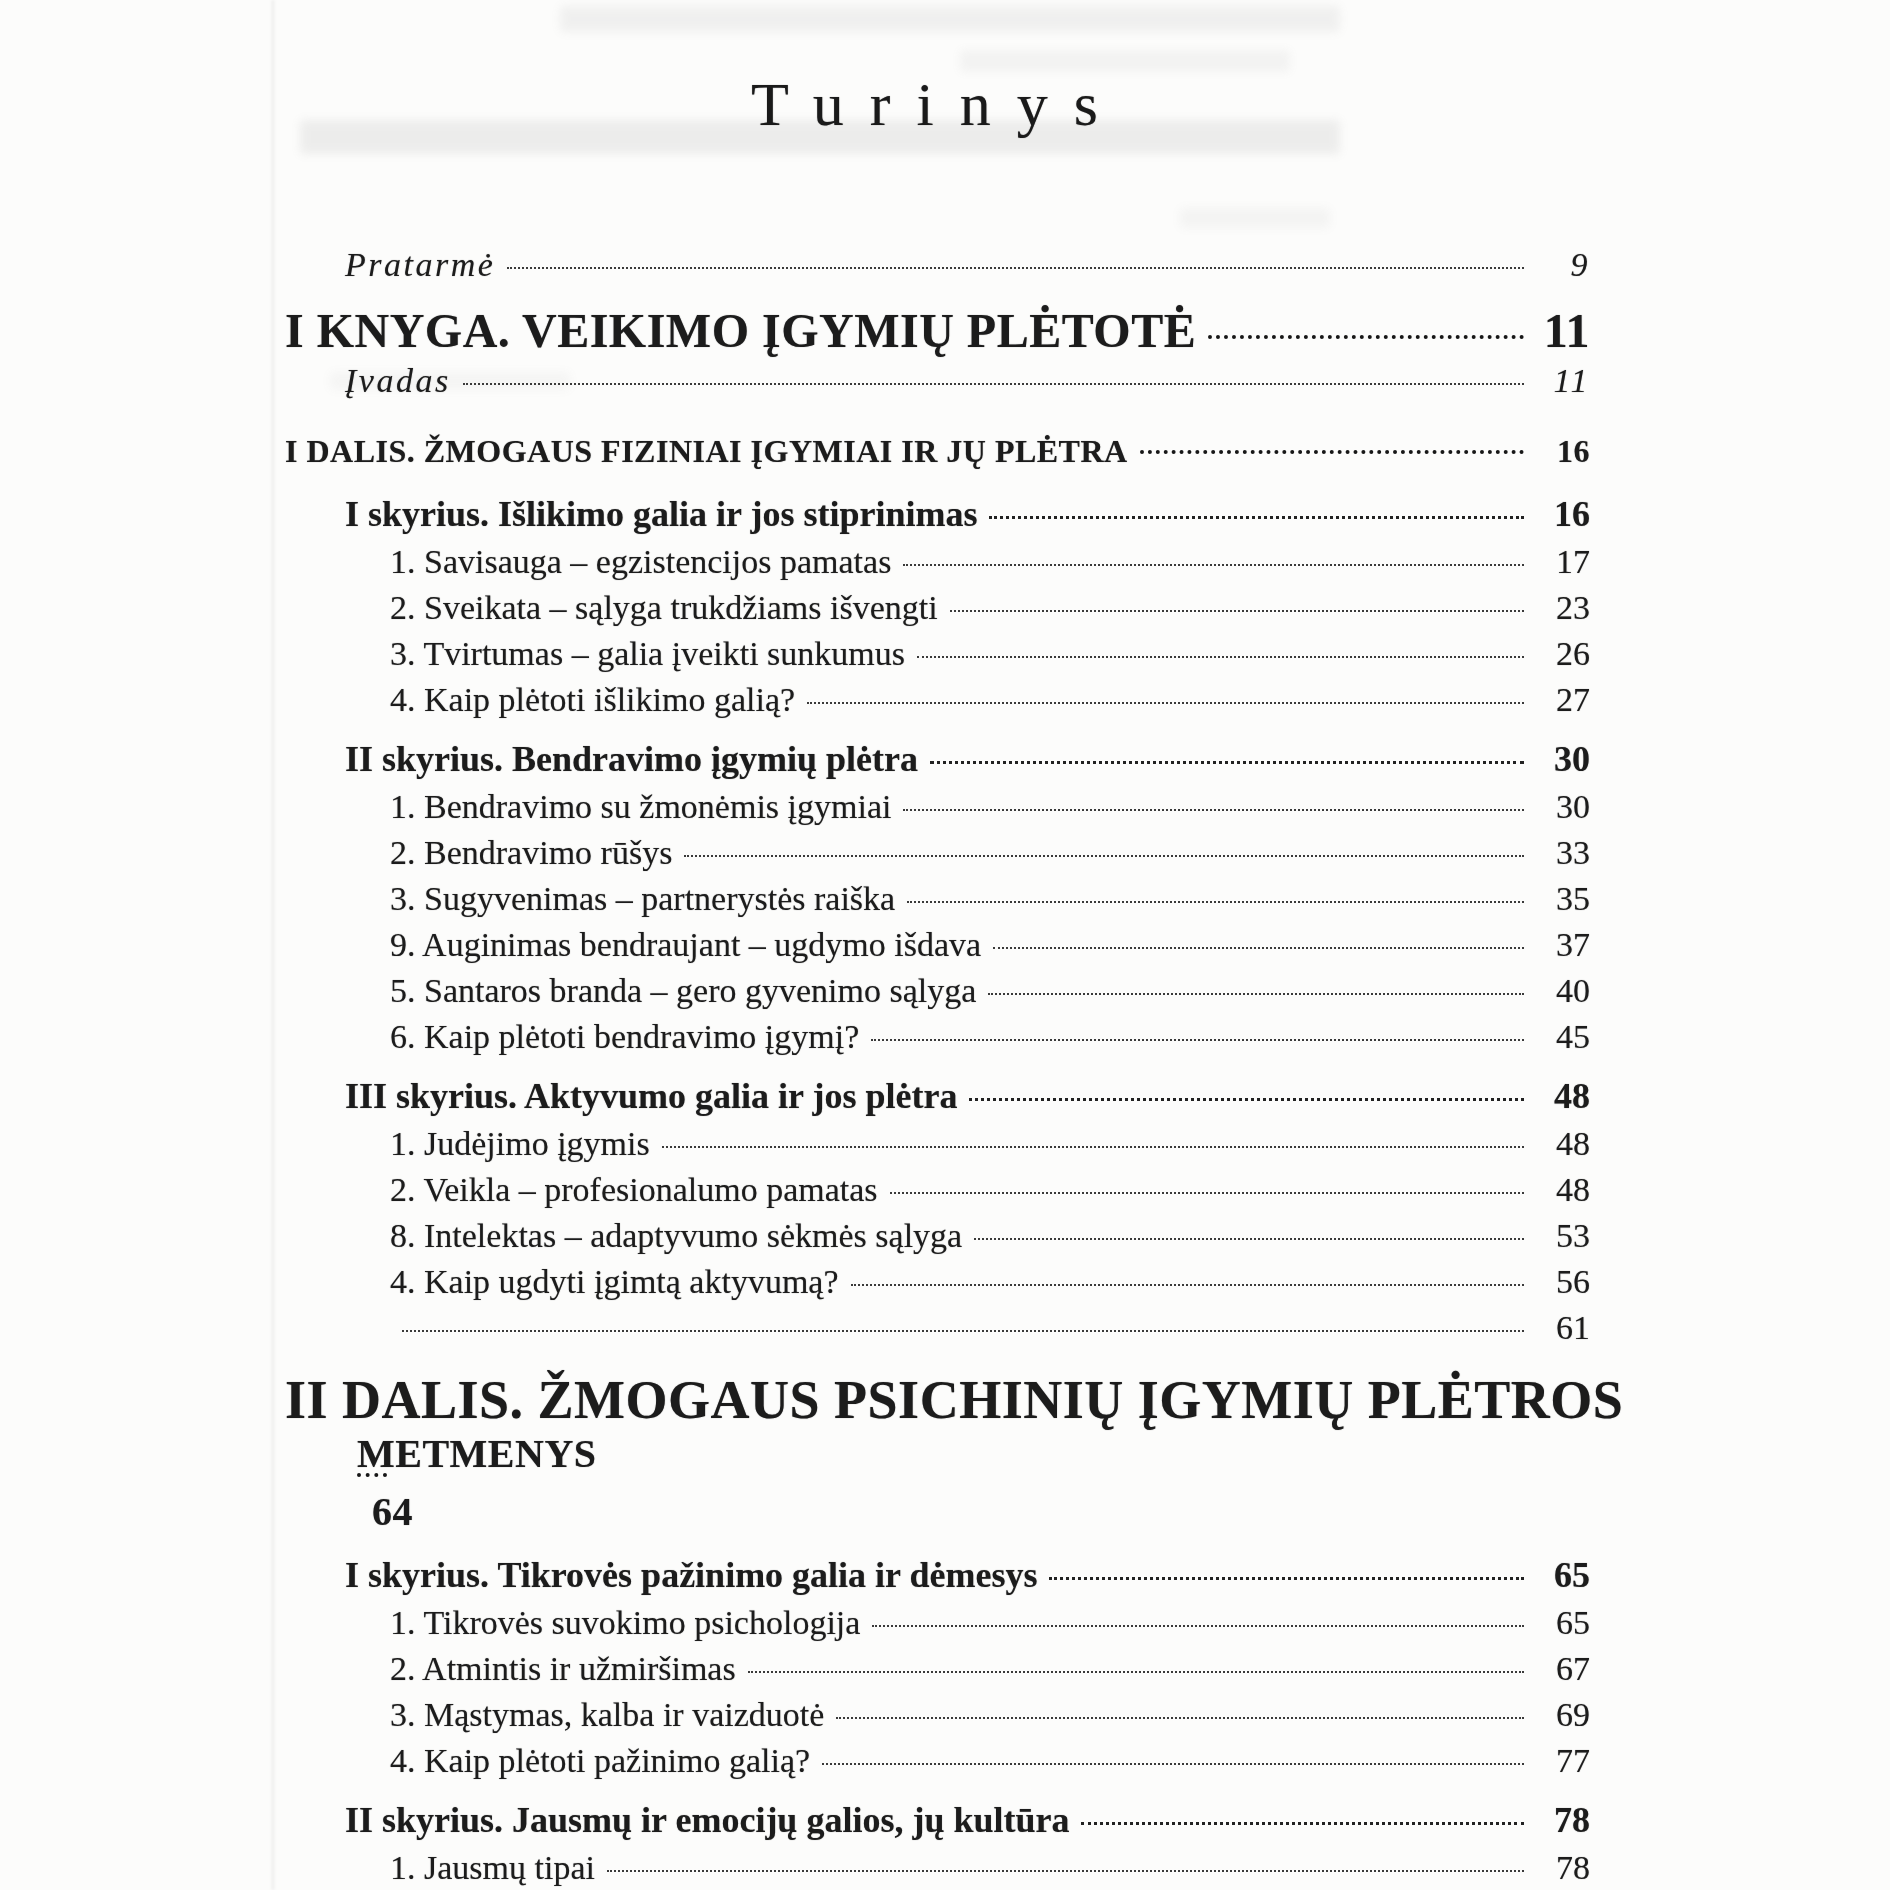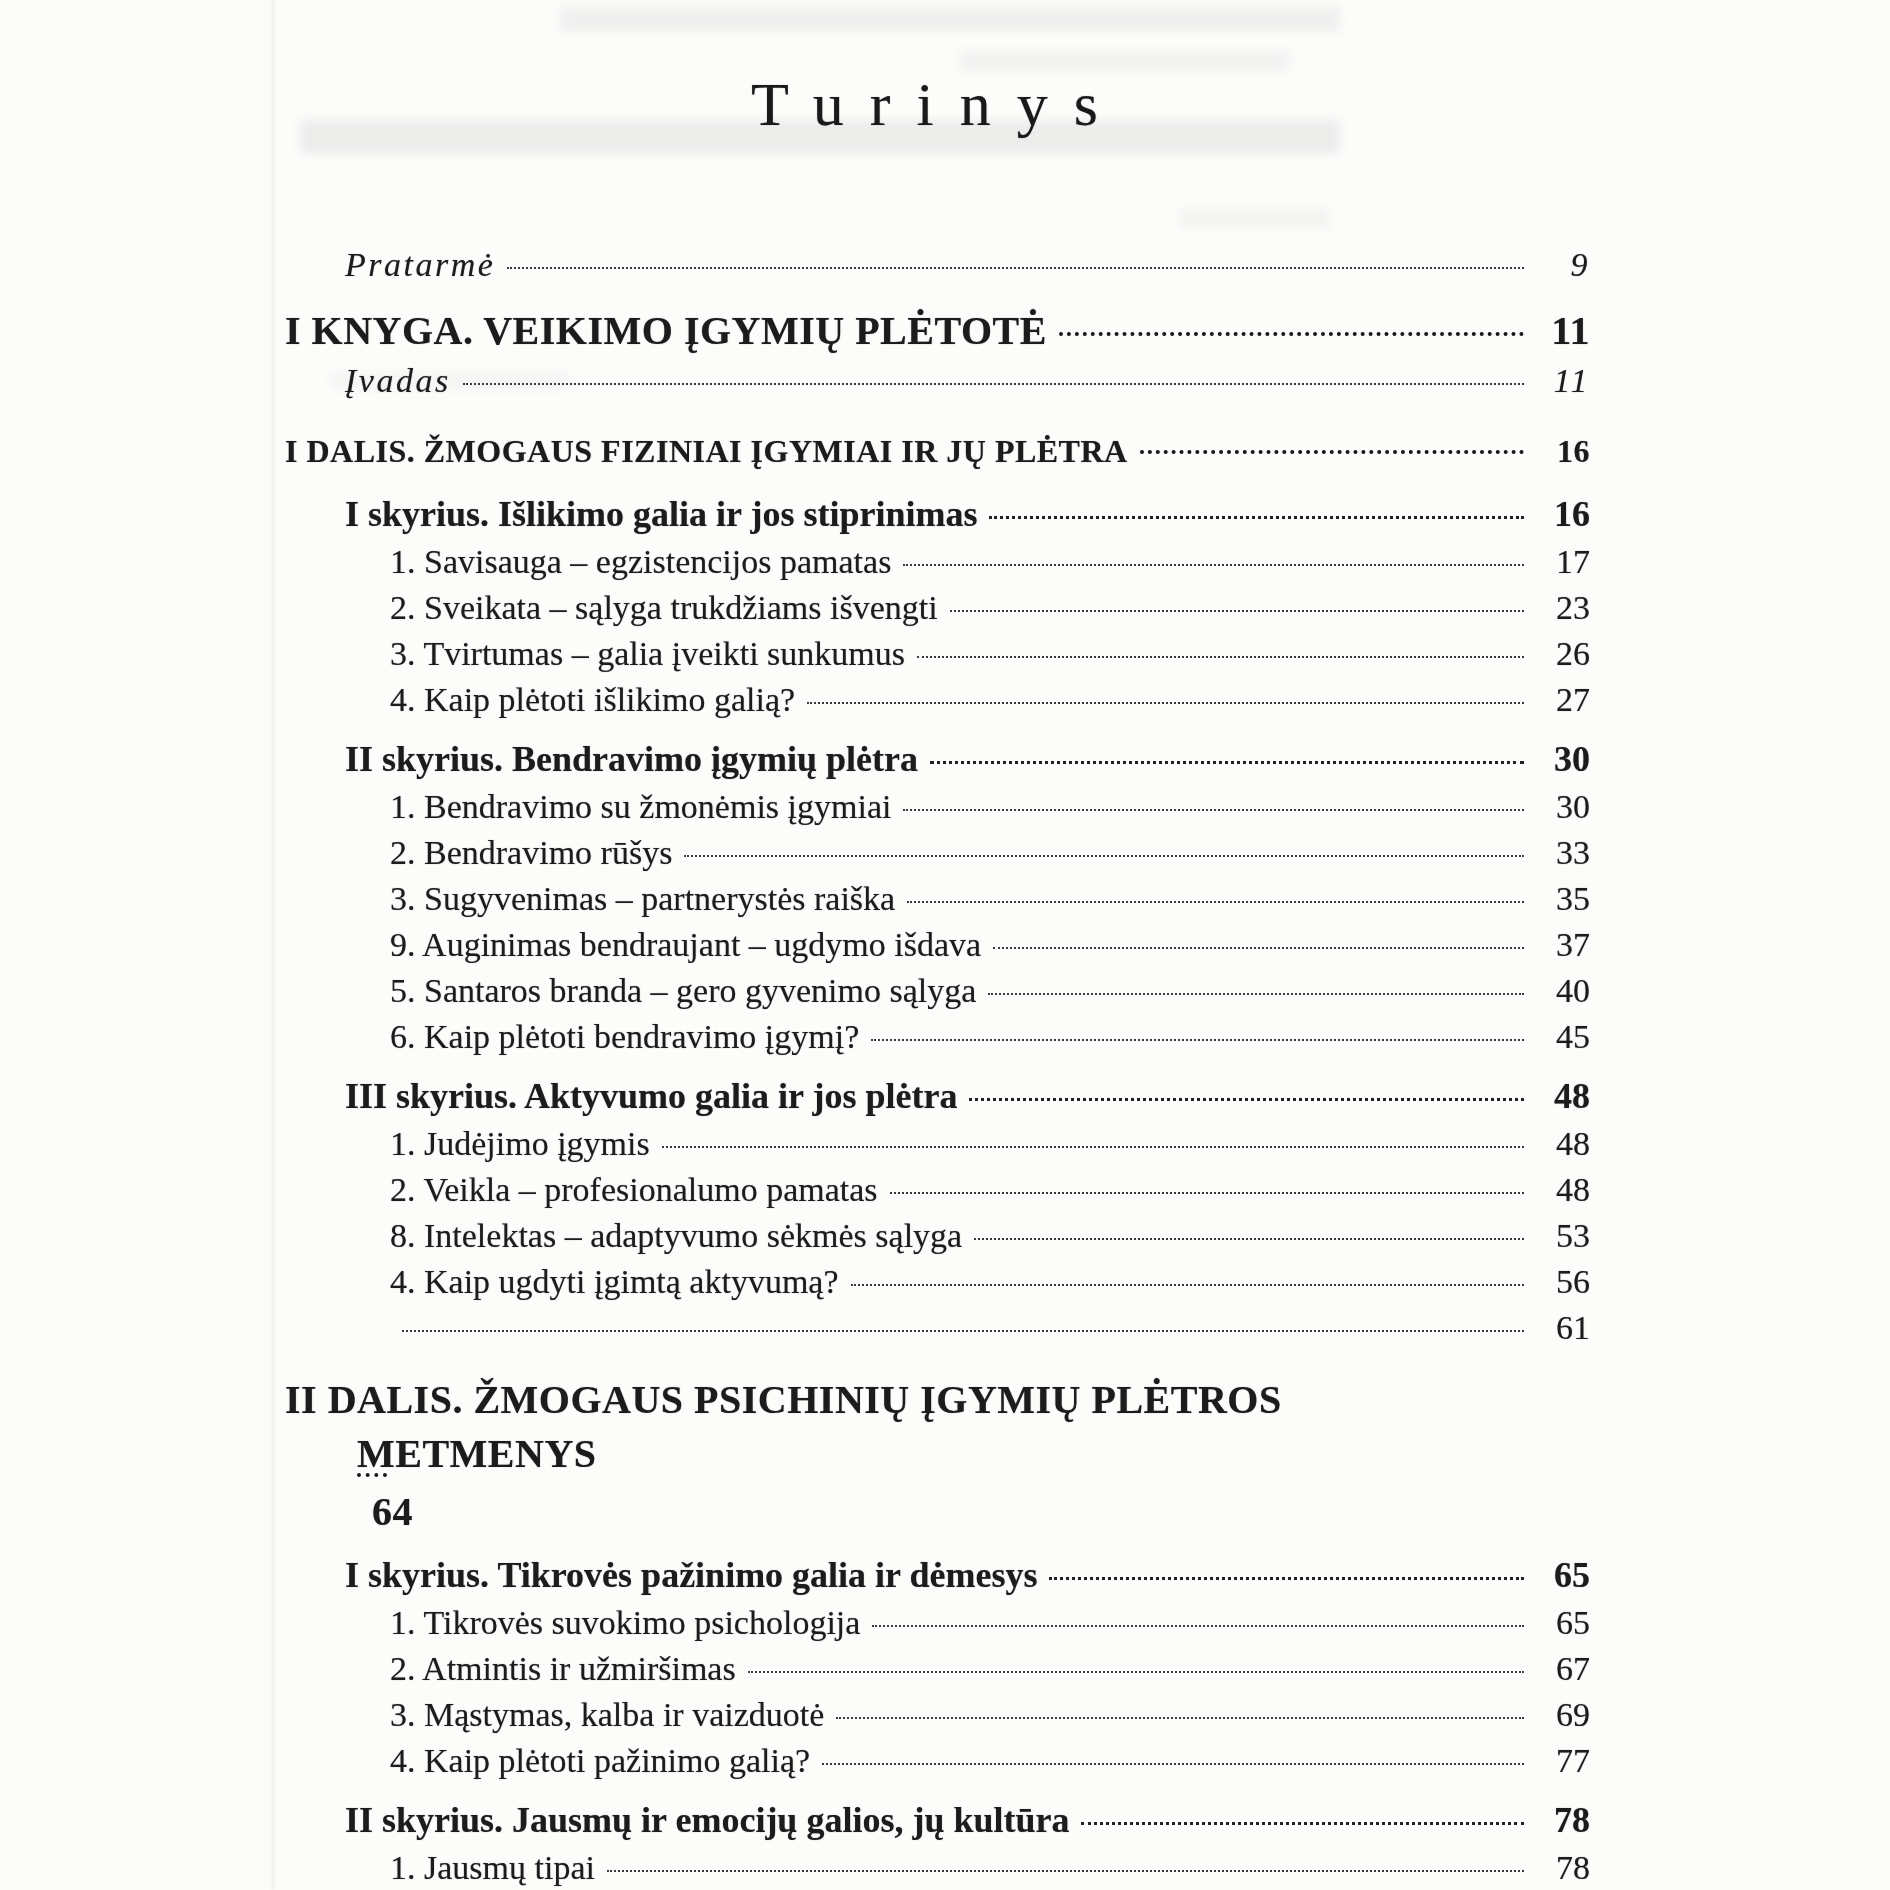--- a/index.html
+++ b/index.html
@@ -84,35 +84,35 @@
     text-align: right;
   }
   
   .row.italic {
     font-style: italic;
     letter-spacing: 2.5px;
     padding-left: 60px;
   }
   .row.book {
     font-weight: bold;
-    font-size: 40px;
+    font-size: 48px;
     line-height: 54px;
     margin-top: 16px;
     letter-spacing: 0.5px;
   }
   .row.part {
     font-weight: bold;
     font-size: 32px;
     line-height: 54px;
     margin-top: 20px;
     letter-spacing: 0.5px;
   }
   .row.part-nolead {
     font-weight: bold;
-    font-size: 40px;
+    font-size: 54px;
     line-height: 54px;
     margin-top: 22px;
     letter-spacing: 0.5px;
   }
   .row.part-cont {
     font-weight: bold;
     font-size: 40px;
     line-height: 54px;
     padding-left: 60px;
     letter-spacing: 0.5px;

